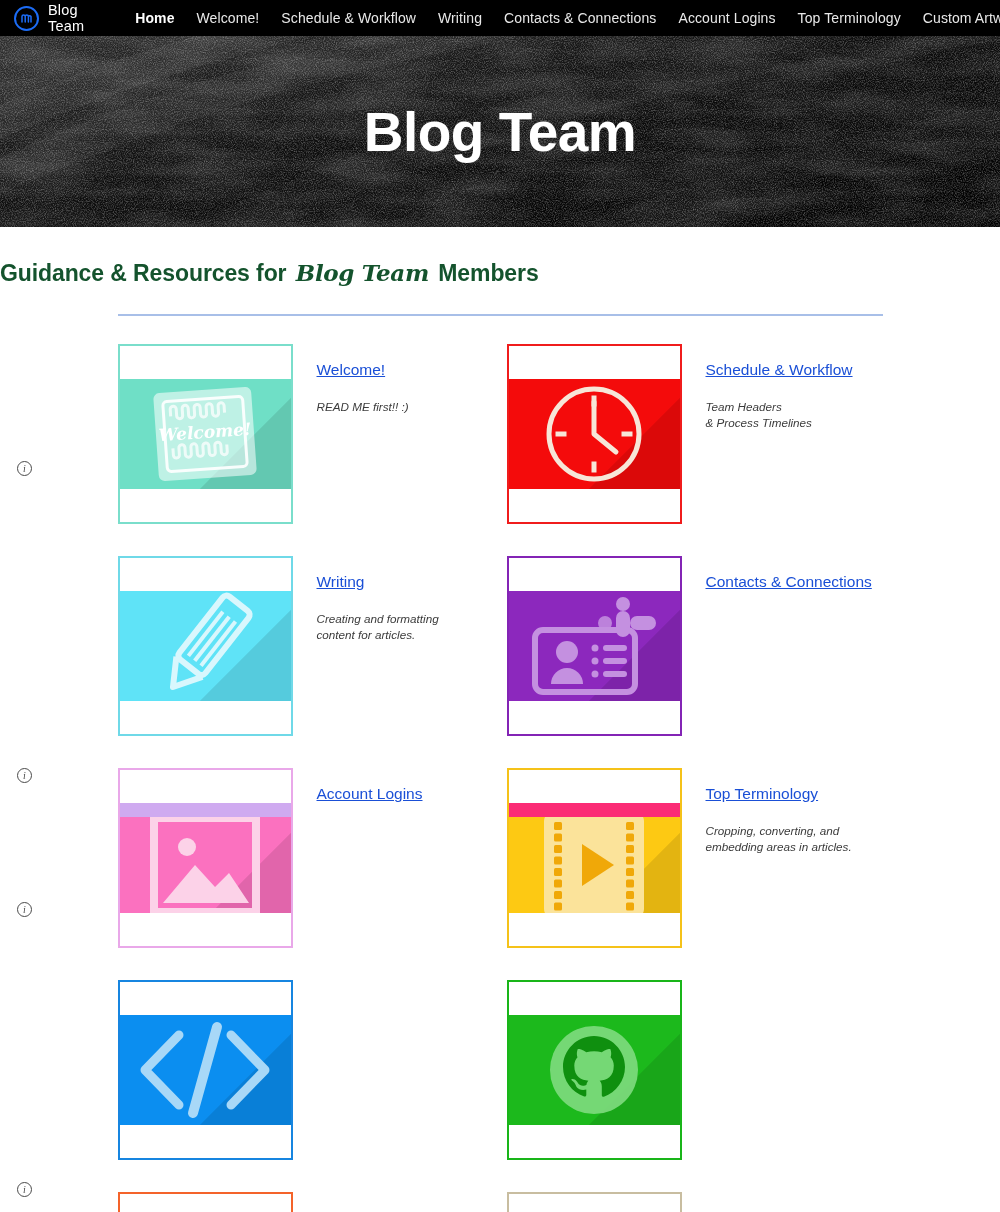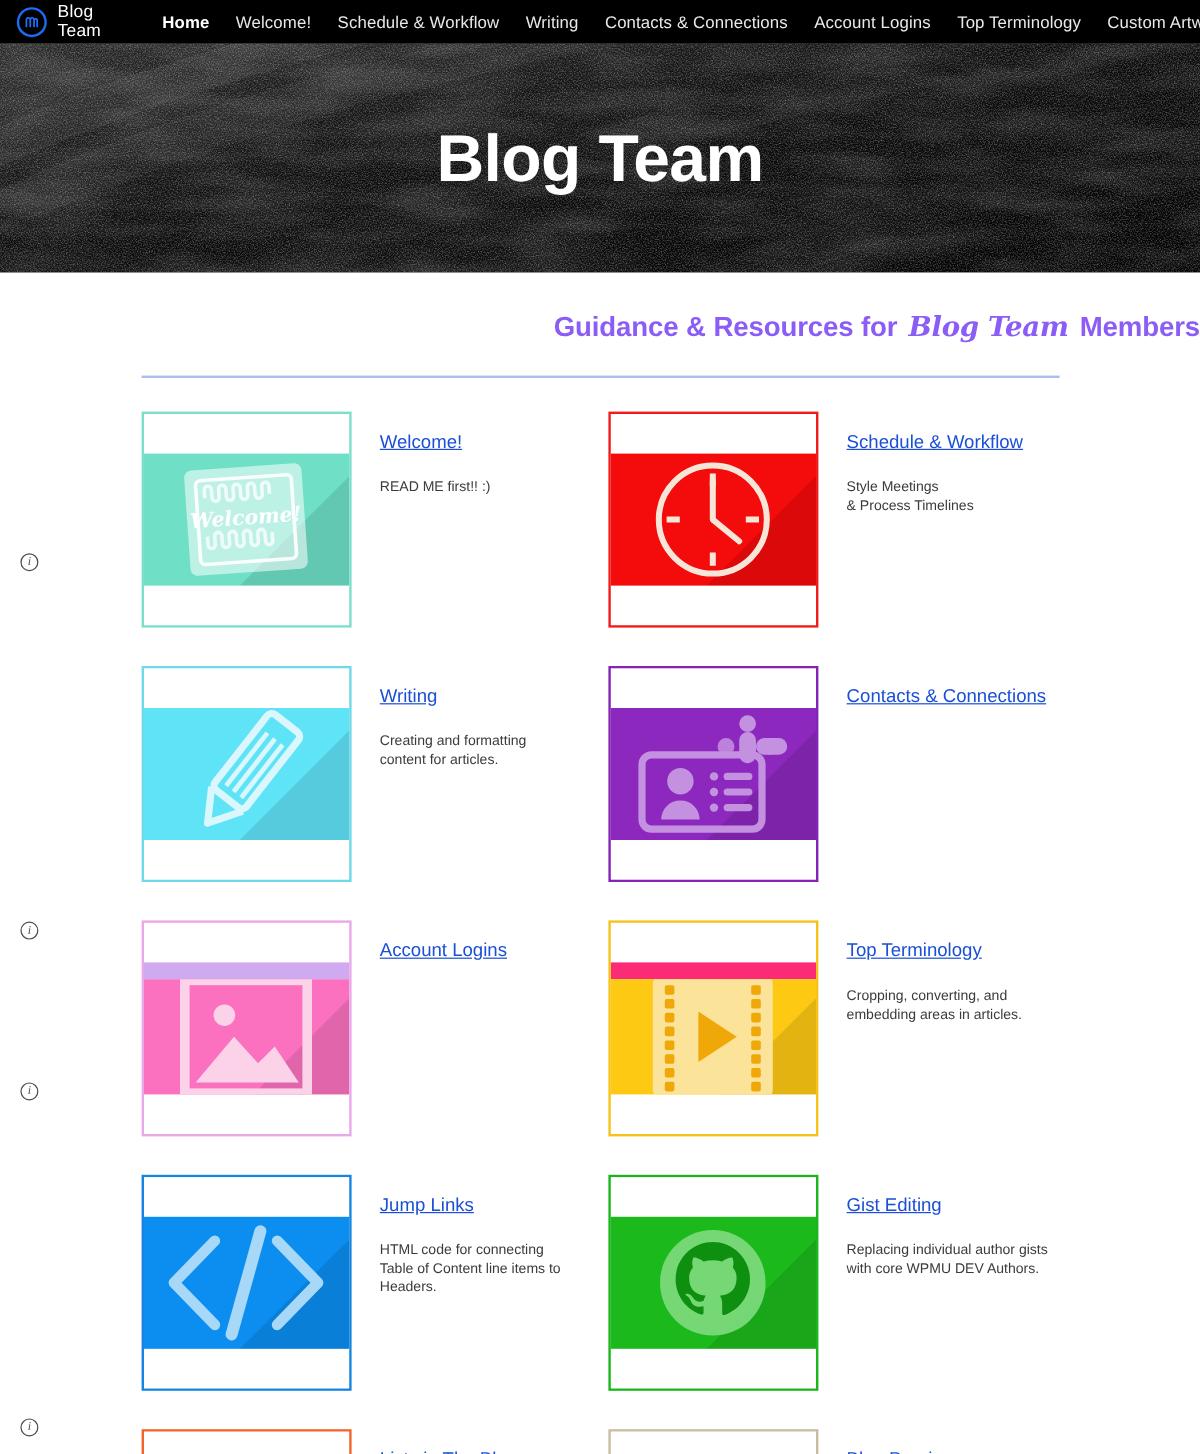--- a/index.html
+++ b/index.html
@@ -48,21 +48,21 @@
   }
   .hero-tex{ position:absolute; inset:0; }
   .hero-title{
     position:relative; z-index:3; color:#fff;
     font-size:55px; font-weight:bold; letter-spacing:-.5px;
   }
 
   
   .main{ padding-top:32px; }
   .page-heading{
-    text-align:right; font-size:23px; color:#8b5cf6;
+    text-align:left; font-size:23px; color:#14532d;
     font-weight:600; letter-spacing:-.1px;
   }
   .script{
     font-family:"DejaVu Serif", serif;
     font-style:italic; font-weight:bold;
     font-size:23px; letter-spacing:-.3px; padding:0 3px;
   }
   .divider{
     width:765px; height:2px; background:#a8bfe8;
     margin:27px auto 0;
@@ -96,21 +96,21 @@
 
   .meta{ padding-top:14px; min-width:0; }
   .card-link{
     color:#1a4fd6; font-size:15.5px; text-decoration:underline;
     line-height:1.55; cursor:pointer; display:inline-block;
   }
   .card-desc{
     margin-top:17px; font-size:11.7px; color:#3b3b3b;
     line-height:1.33;
   }
-  .card-desc span{ display:block; }
+  .card-desc span{ display:block;font-style:italic; }
 
   
   .info-icon{
     position:absolute; left:17px; width:15px; height:15px;
     border:1.6px solid #4a4a4a; border-radius:50%;
     color:#4a4a4a; font-size:10px; font-style:italic;
     font-family:"Liberation Serif", serif;
     display:flex; align-items:center; justify-content:center;
     cursor:pointer; line-height:1;
   }
@@ -228,21 +228,21 @@
         </g>
         <path d="M56 24 V56 L78 74" fill="none" stroke="#f7e6d8" stroke-width="5" stroke-linecap="round" stroke-linejoin="round"></path>
       </svg>
             </span>
       </div>
       <div class="pad"></div>
     </div>
     <div class="meta">
       <a class="card-link">Schedule &amp; Workflow</a>
       <div class="card-desc">
-        <span>Style Meetings</span>
+        <span>Team Headers</span>
             <span>&amp; Process Timelines</span>
       </div>
     </div>
       </div>
       <div class="cell">
     <div class="thumb" style="border-color:#6fd9e8">
       <div class="pad"></div>
 
       <div class="art" style="background:#5fe3f7">
         <div class="shadow"></div>
@@ -375,50 +375,35 @@
         <g fill="none" stroke="#a8d8f7" stroke-width="9" stroke-linecap="round" stroke-linejoin="round">
           <path d="M44 20 L10 55 L44 90"></path>
           <path d="M96 20 L130 55 L96 90"></path>
           <path d="M82 12 L58 98" stroke-width="10"></path>
         </g>
       </svg>
             </span>
       </div>
       <div class="pad"></div>
     </div>
-    <div class="meta">
-      <a class="card-link">Jump Links</a>
-      <div class="card-desc">
-        <span>HTML code for connecting</span>
-            <span>Table of Content line items to</span>
-            <span>Headers.</span>
-      </div>
-    </div>
       </div>
       <div class="cell">
     <div class="thumb" style="border-color:#19b519">
       <div class="pad"></div>
 
       <div class="art" style="background:#1cb91c">
         <div class="shadow"></div>
         <span>
       <svg width="112" height="112" viewBox="0 0 112 112">
         <circle cx="56" cy="56" r="44" fill="#7fdc7f" opacity=".9"></circle>
         <path d="M56 22c-17 0-31 14-31 31 0 13.7 8.9 25.3 21.2 29.4 1.5.3 2.1-.7 2.1-1.5v-5.3c-8.6 1.9-10.4-4.1-10.4-4.1-1.4-3.6-3.4-4.5-3.4-4.5-2.8-1.9.2-1.9.2-1.9 3.1.2 4.7 3.2 4.7 3.2 2.8 4.7 7.3 3.4 9 2.6.3-2 1.1-3.4 2-4.2-6.9-.8-14.1-3.4-14.1-15.2 0-3.4 1.2-6.1 3.2-8.3-.3-.8-1.4-3.9.3-8.2 0 0 2.6-.8 8.5 3.2a29.6 29.6 0 0 1 15.5 0c5.9-4 8.5-3.2 8.5-3.2 1.7 4.3.6 7.4.3 8.2 2 2.2 3.2 4.9 3.2 8.3 0 11.8-7.2 14.4-14.1 15.2 1.1 1 2.1 2.9 2.1 5.9v8.7c0 .8.6 1.8 2.1 1.5C78.1 78.3 87 66.7 87 53c0-17-14-31-31-31z" fill="#0f8f0f"></path>
       </svg>
             </span>
       </div>
       <div class="pad"></div>
-    </div>
-    <div class="meta">
-      <a class="card-link">Gist Editing</a>
-      <div class="card-desc">
-        <span>Replacing individual author gists</span>
-            <span>with core WPMU DEV Authors.</span>
-      </div>
     </div>
       </div>
       <div class="cell">
     <div class="thumb" style="border-color:#f4632a">
       <div class="pad"></div>
 
     </div>
     <div class="meta">
       <a class="card-link">Lists in The Blog</a>
       <div class="card-desc">

